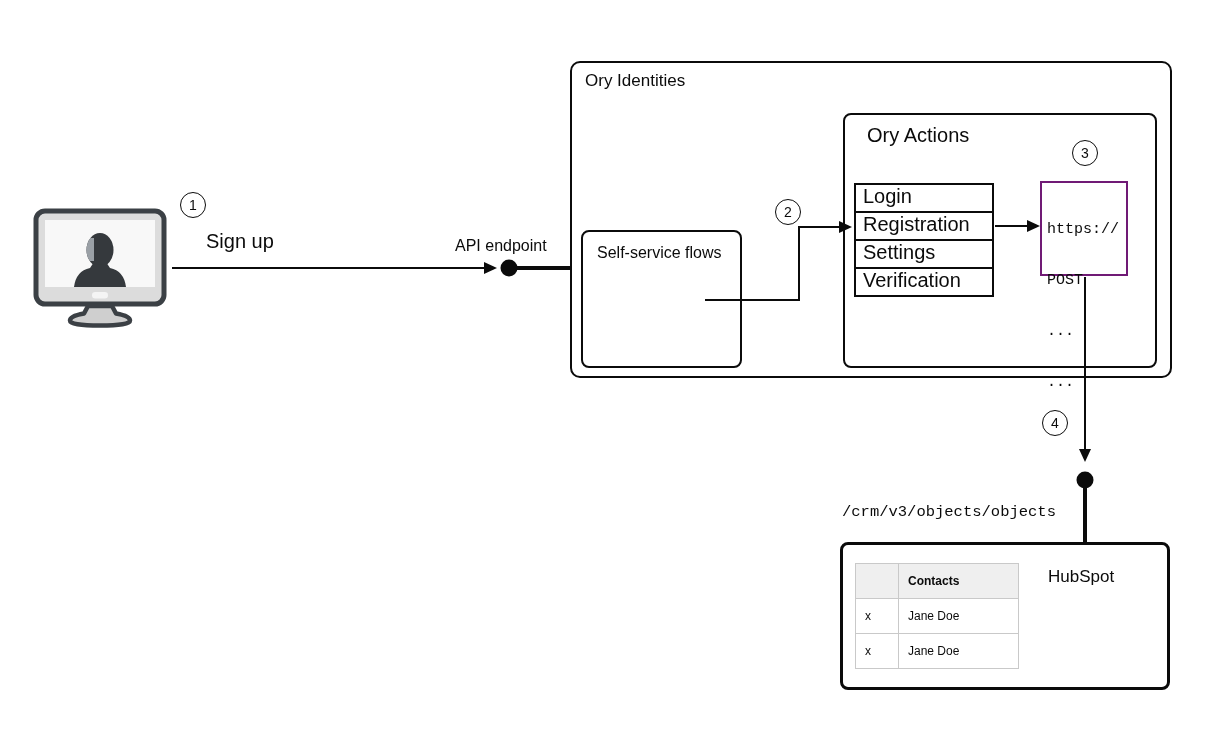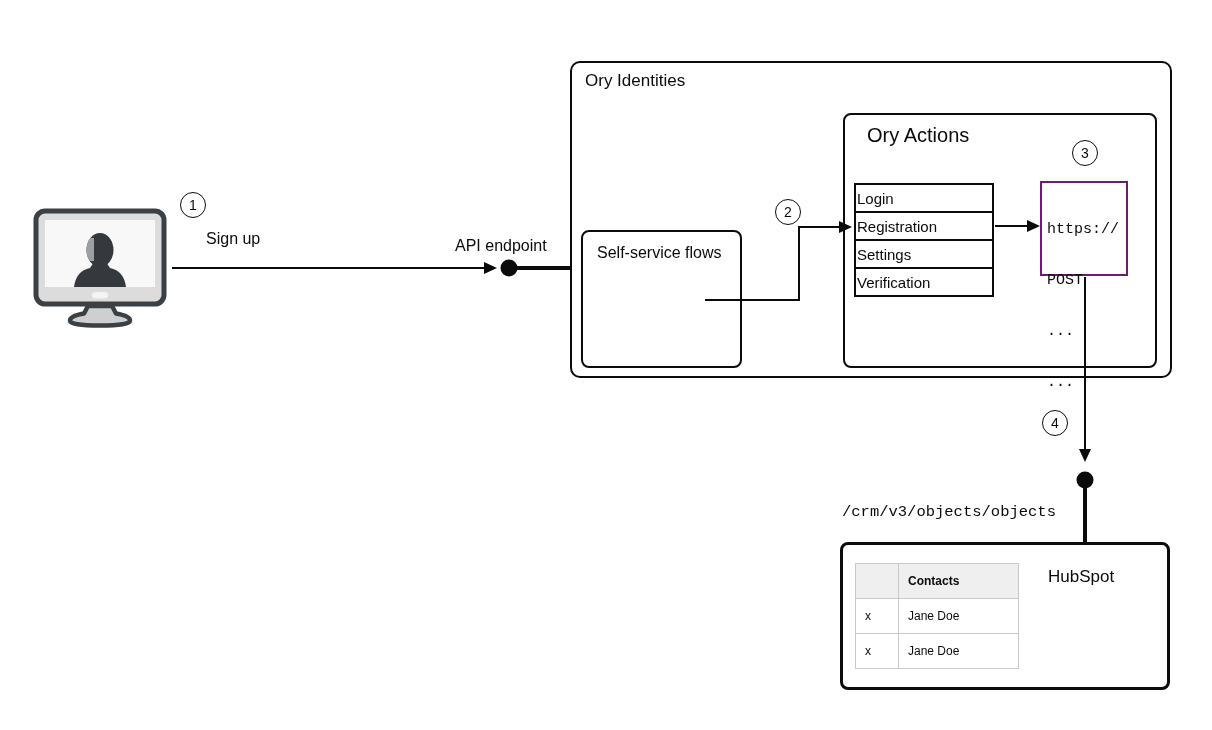--- a/index.html
+++ b/index.html
@@ -44,23 +44,22 @@
     pointer-events: none;
   }
   .flow-list { position: absolute; }
   .flow-row {
     width: 140px;
     height: 30px;
     border: 2px solid #0b0b0b;
     margin-top: -2px;
     background: #ffffff;
     display: flex;
-    align-items: center;
-    padding-left: 1px;
-    font-size: 15px;
+    padding-left: 7px;
+    font-size: 20px;
   }
   .flow-row:first-child { margin-top: 0; }
   .codebox {
     position: absolute;
     background: #ffffff;
     border: 2px solid #701a75;
     font-family: "Liberation Mono", "DejaVu Sans Mono", monospace;
     font-size: 15px;
     line-height: 17px;
     padding: 4px 5px;
@@ -117,21 +116,21 @@
   <div class="circle-step" style="left:775px;top:199px">
     <span>2</span>
   </div>
   <div class="circle-step" style="left:1072px;top:140px">
     <span>3</span>
   </div>
   <div class="circle-step" style="left:1042px;top:410px">
     <span>4</span>
   </div>
 
-  <div class="lbl" style="left:206px;top:229px;font-size:16px">Sign up</div>
+  <div class="lbl" style="left:206px;top:229px;font-size:20px">Sign up</div>
   <div class="lbl" style="left:455px;top:236px;font-size:16px">API endpoint</div>
   <div class="lbl mono-lbl" style="left:842px;top:503px;font-size:15.5px">/crm/v3/objects/objects</div>
 
   <div class="box" style="left:570px;top:61px;width:602px;height:317px;border-radius:10px">
     <div class="lbl" style="left:13px;top:8px;font-size:17px">Ory Identities</div>
 
     <div class="box" style="left:9px;top:167px;width:161px;height:138px;border-radius:8px">
       <div class="lbl" style="left:14px;top:11px;font-size:16px">Self-service flows</div>
     </div>
 

